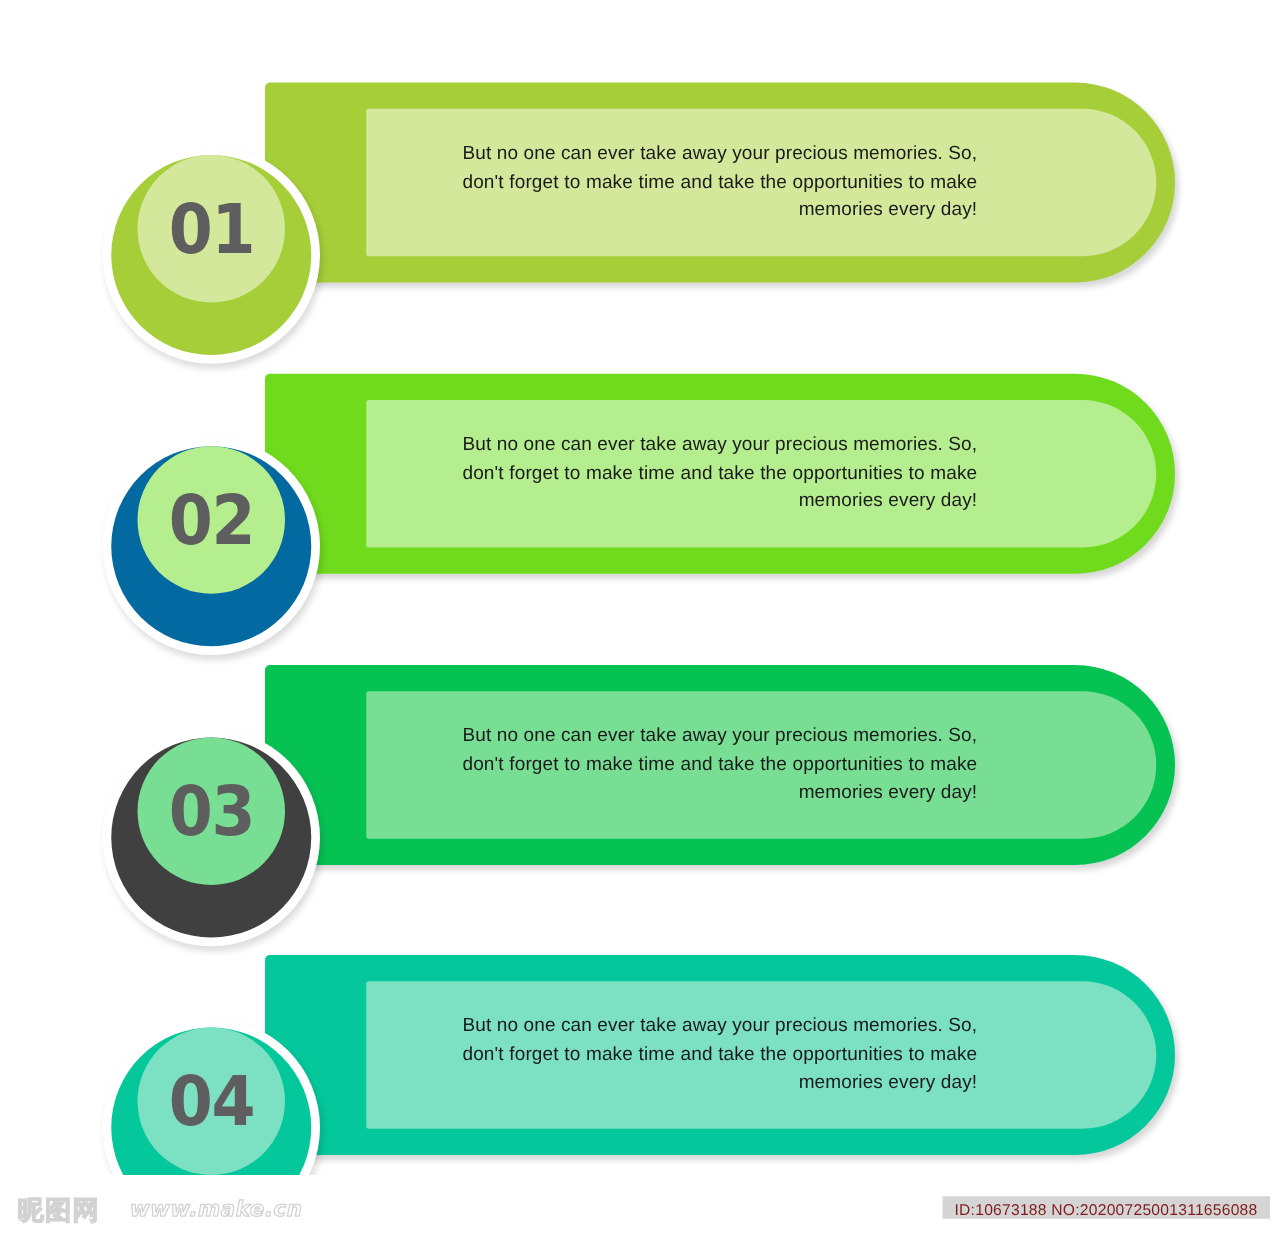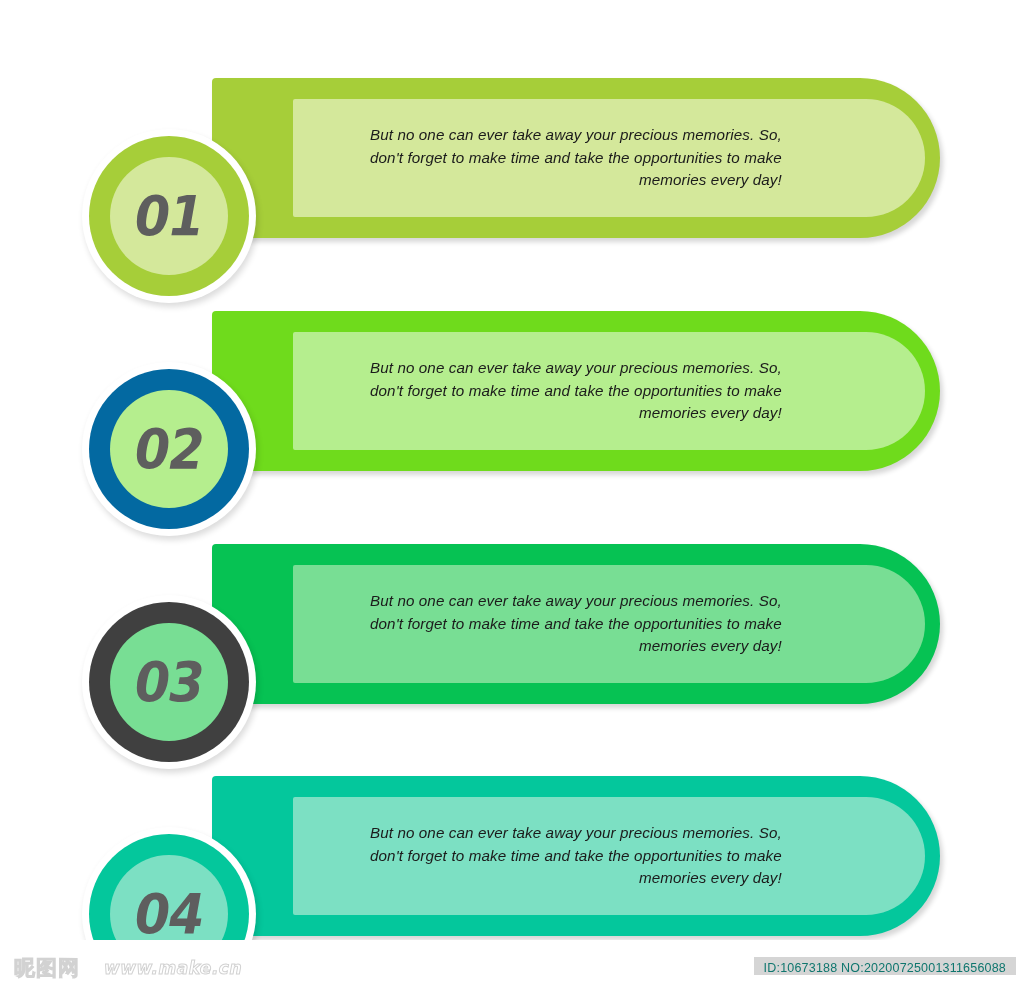--- a/index.html
+++ b/index.html
@@ -11,24 +11,23 @@
     height: 989px;
     background: #ffffff;
     font-family: "Liberation Sans", sans-serif;
     overflow: hidden;
     position: relative;
   }
 
   #infographic {
     position: absolute;
     left: 0;
-    top: 16px;
+    top: 4px;
     width: 1024px;
     height: 940px;
-    font-style: italic;
   }
 
   .step-row {
     position: absolute;
     left: 0;
     width: 1024px;
     height: 180px;
   }
 
   
@@ -89,21 +88,21 @@
 
   
   .circle-outer {
     position: absolute;
     left: 89px;
     top: 68px;
     width: 160px;
     height: 160px;
     border-radius: 50%;
     display: flex;
-    align-items: center;
+    align-items: flex-start;
     justify-content: center;
   }
 
   
   .circle-inner {
     width: 118px;
     height: 118px;
     border-radius: 50%;
     display: flex;
     align-items: center;
@@ -154,21 +153,21 @@
     color: #ffffff;
     -webkit-text-stroke: 1px #d2d2d2;
     letter-spacing: 0.5px;
   }
 
   #asset-id {
     position: absolute;
     right: 8px;
     top: 957px;
     background: #d5d5d5;
-    color: #0f766e;
+    color: #7f1d1d;
     font-family: "Liberation Sans", sans-serif;
     font-size: 12.5px;
     padding: 4px 10px 0 10px;
     letter-spacing: 0.2px;
     white-space: nowrap;
   }
 </style>
 </head>
 <body>
 

